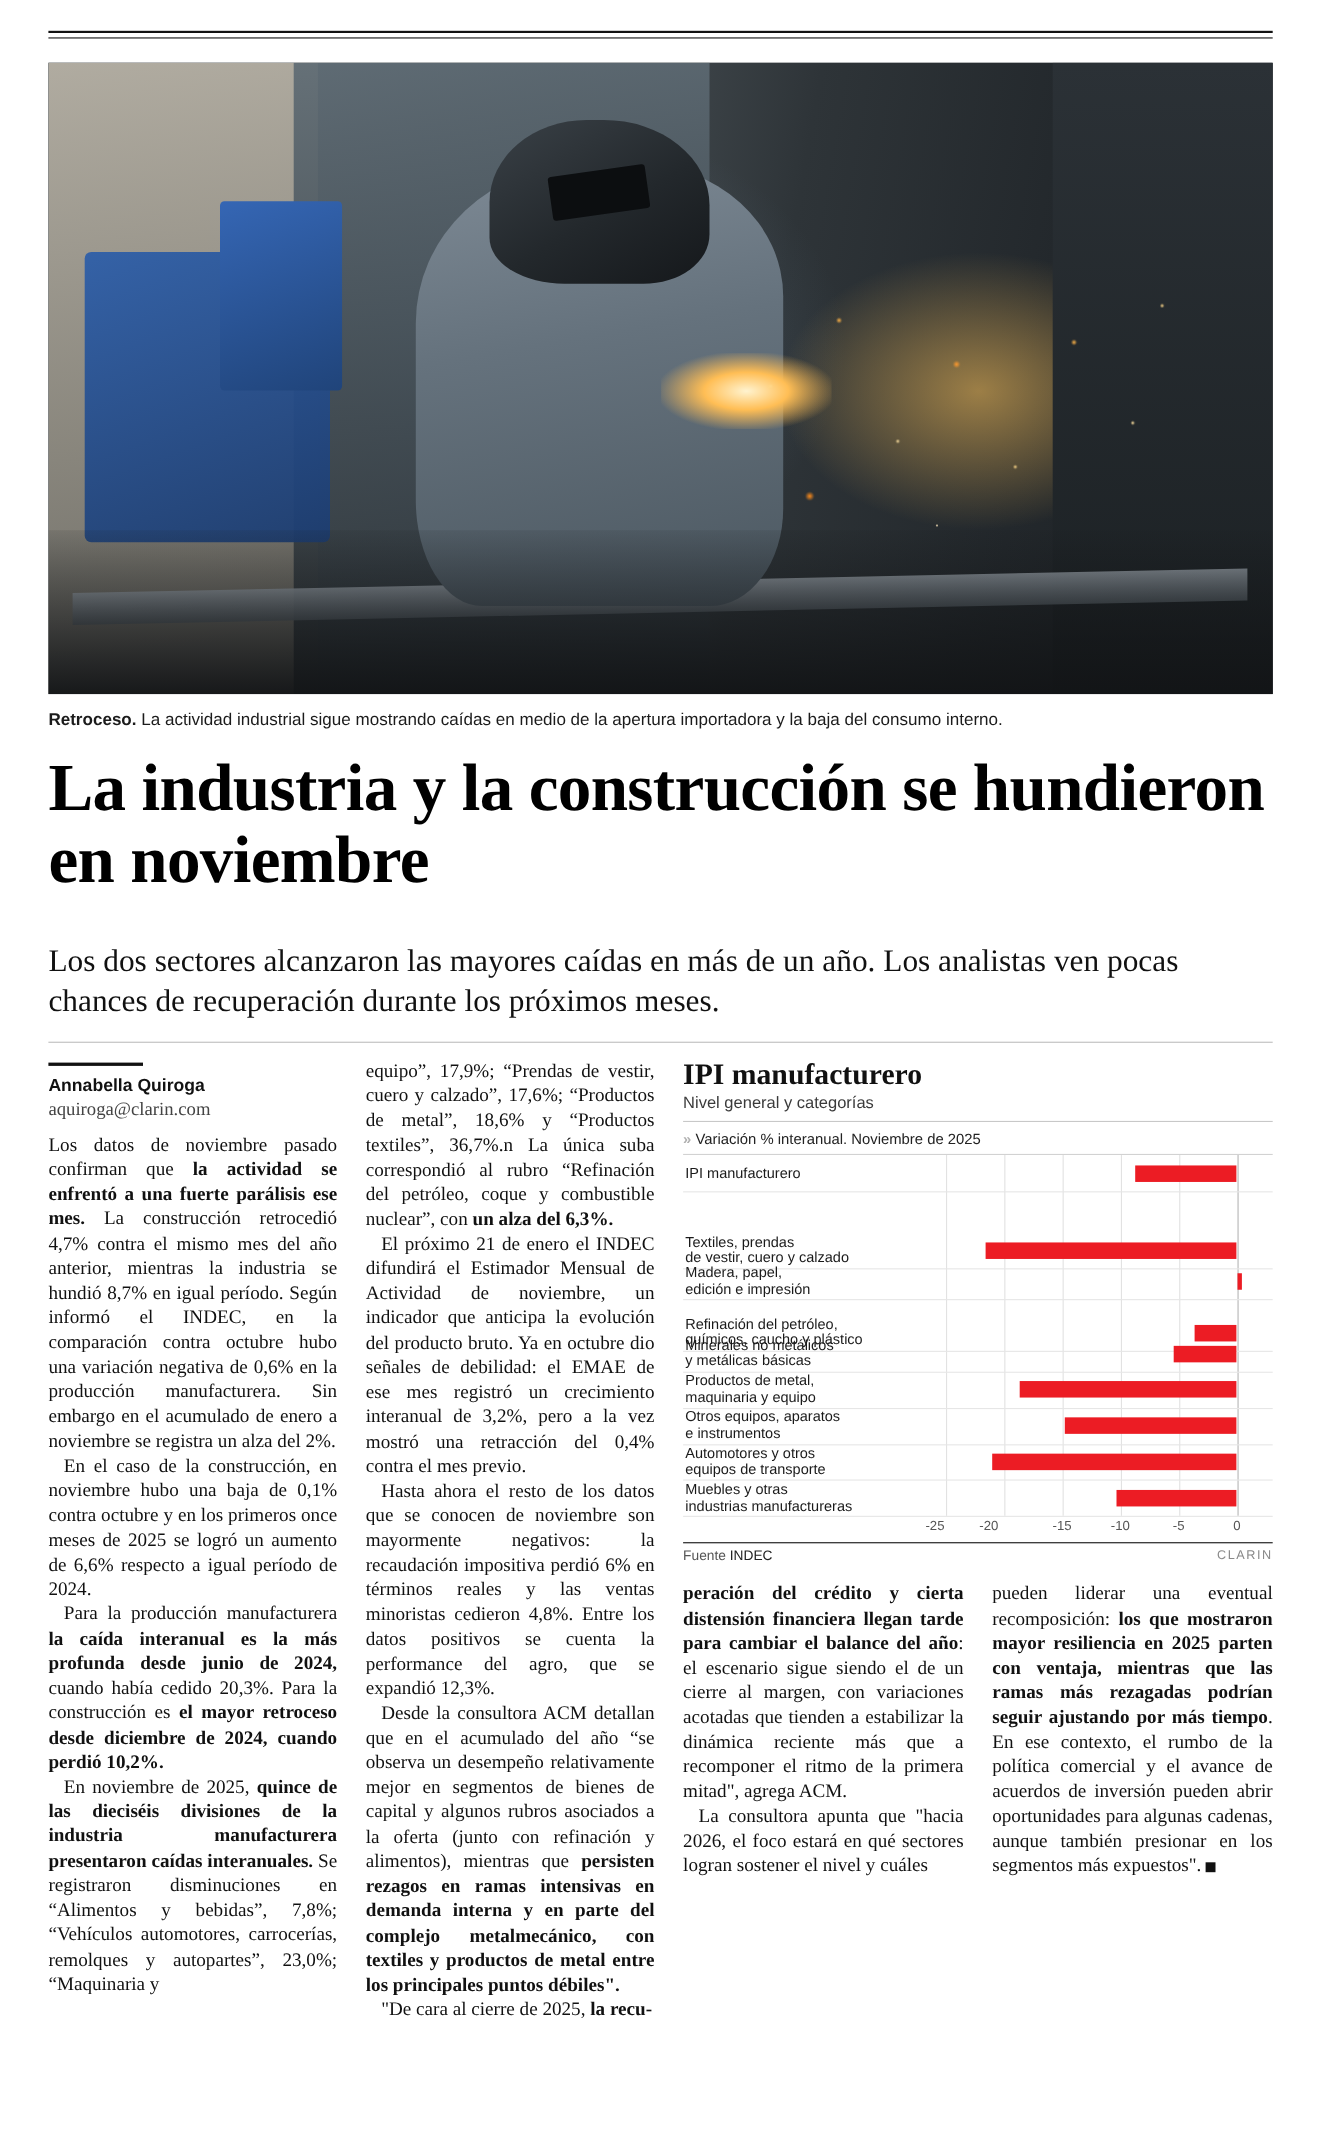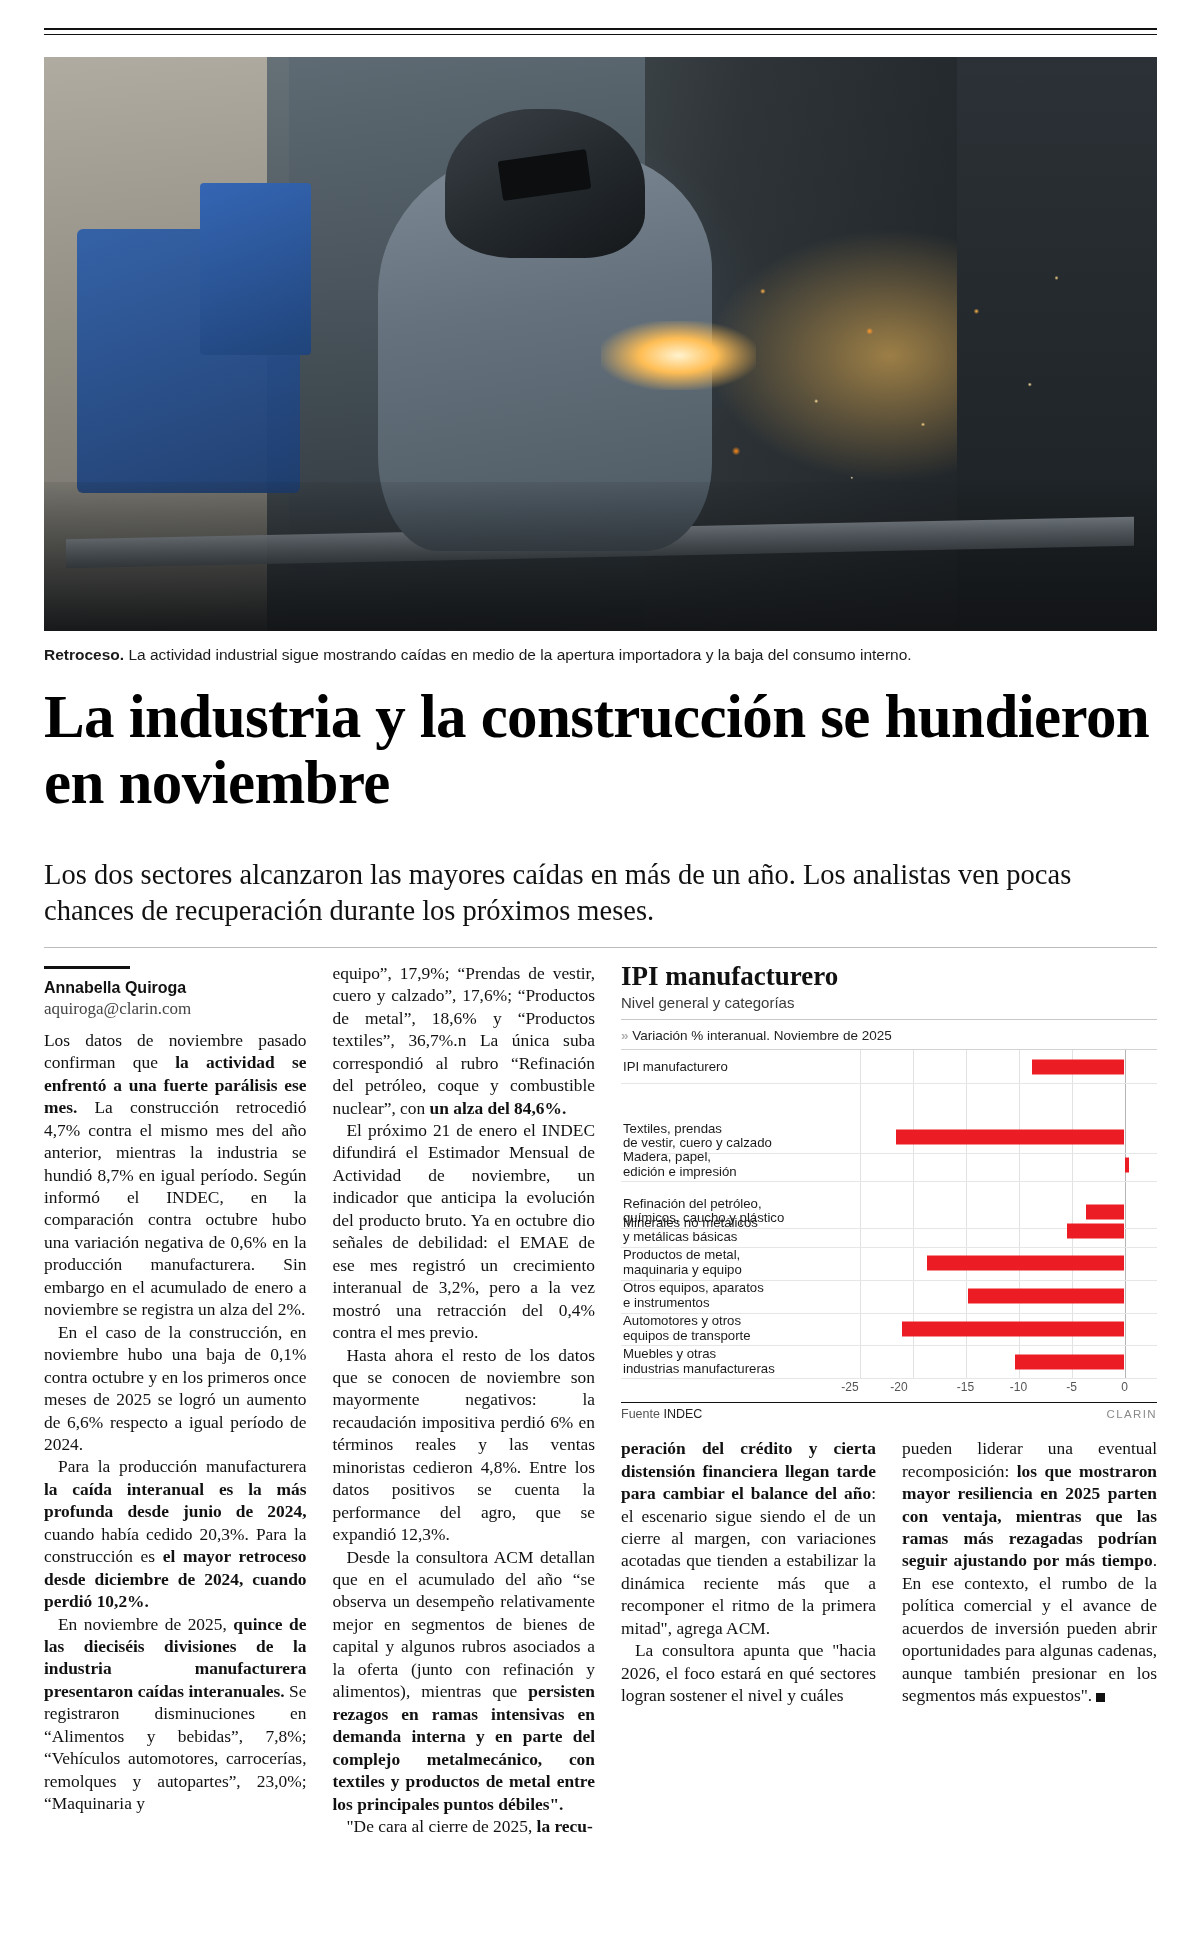--- a/index.html
+++ b/index.html
@@ -391,21 +391,21 @@
       <div id="c1">
           <p class="body">Los datos de noviembre pasado confirman que <b>la actividad se enfrentó a una fuerte parálisis ese mes.</b> La construcción retrocedió 4,7% contra el mismo mes del año anterior, mientras la industria se hundió 8,7% en igual período. Según informó el INDEC, en la comparación contra octubre hubo una variación negativa de 0,6% en la producción manufacturera. Sin embargo en el acumulado de enero a noviembre se registra un alza del 2%.</p>
           <p class="body">En el caso de la construcción, en noviembre hubo una baja de 0,1% contra octubre y en los primeros once meses de 2025 se logró un aumento de 6,6% respecto a igual período de 2024.</p>
           <p class="body">Para la producción manufacturera <b>la caída interanual es la más profunda desde junio de 2024,</b> cuando había cedido 20,3%. Para la construcción es <b>el mayor retroceso desde diciembre de 2024, cuando perdió 10,2%.</b></p>
           <p class="body">En noviembre de 2025, <b>quince de las dieciséis divisiones de la industria manufacturera presentaron caídas interanuales.</b> Se registraron disminuciones en “Alimentos y bebidas”, 7,8%; “Vehículos automotores, carrocerías, remolques y autopartes”, 23,0%; “Maquinaria y</p>
         </div>
     </div>
 
     <div class="col">
       <div id="c2">
-          <p class="body">equipo”, 17,9%; “Prendas de vestir, cuero y calzado”, 17,6%; “Productos de metal”, 18,6% y “Productos textiles”, 36,7%.n La única suba correspondió al rubro “Refinación del petróleo, coque y combustible nuclear”, con <b>un alza del 84,6%.</b></p>
+          <p class="body">equipo”, 17,9%; “Prendas de vestir, cuero y calzado”, 17,6%; “Productos de metal”, 18,6% y “Productos textiles”, 36,7%.n La única suba correspondió al rubro “Refinación del petróleo, coque y combustible nuclear”, con <b>un alza del 6,3%.</b></p>
           <p class="body">El próximo 21 de enero el INDEC difundirá el Estimador Mensual de Actividad de noviembre, un indicador que anticipa la evolución del producto bruto. Ya en octubre dio señales de debilidad: el EMAE de ese mes registró un crecimiento interanual de 3,2%, pero a la vez mostró una retracción del 0,4% contra el mes previo.</p>
           <p class="body">Hasta ahora el resto de los datos que se conocen de noviembre son mayormente negativos: la recaudación impositiva perdió 6% en términos reales y las ventas minoristas cedieron 4,8%. Entre los datos positivos se cuenta la performance del agro, que se expandió 12,3%.</p>
           <p class="body">Desde la consultora ACM detallan que en el acumulado del año “se observa un desempeño relativamente mejor en segmentos de bienes de capital y algunos rubros asociados a la oferta (junto con refinación y alimentos), mientras que <b>persisten rezagos en ramas intensivas en demanda interna y en parte del complejo metalmecánico, con textiles y productos de metal entre los principales puntos débiles".</b></p>
           <p class="body">"De cara al cierre de 2025, <b>la recu-</b></p>
         </div>
     </div>
 
     <div class="col-wide">
 
       <div class="chart-box">

